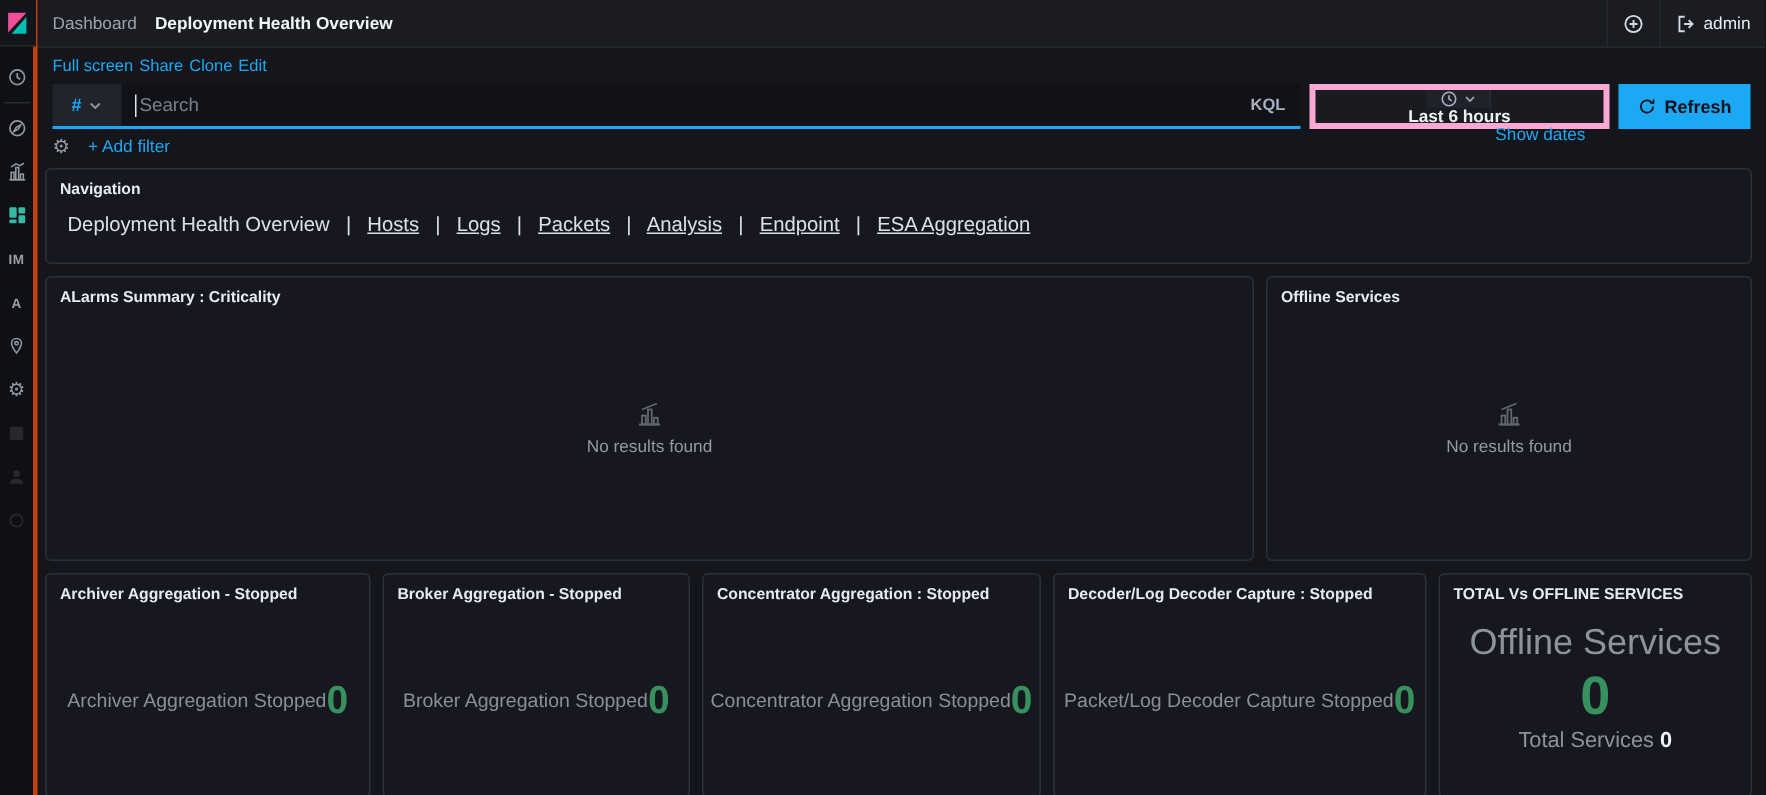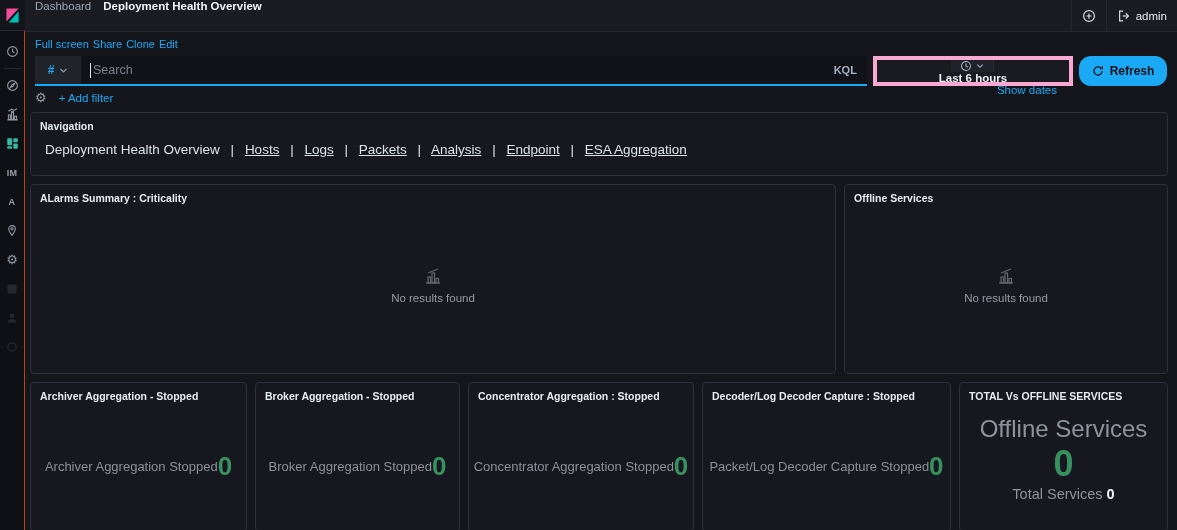--- a/index.html
+++ b/index.html
@@ -1,31 +1,31 @@
 <!DOCTYPE html>
 <html><head>
 <meta charset="utf-8">
 <style>
   * { box-sizing: border-box; margin: 0; padding: 0; }
   html,body { background:#0d0e12; }
   body { font-family:"Liberation Sans", sans-serif; }
   .screen{ position:relative; width:1177px; height:530px; background:#15161c; overflow:hidden; color:#dfe5ef; }
 
   
-  .sidebar{ position:absolute; left:0; top:0; bottom:0; width:25px; background:#0f1015; border-right:1px solid #c2410c; display:flex; flex-direction:column; align-items:center; z-index:5;}
+  .sidebar{ position:absolute; left:0; top:0; bottom:0; width:25px; background:#0f1015; border-right:3px solid #c2410c; display:flex; flex-direction:column; align-items:center; z-index:5;}
   .logo-box{ width:25px; height:31px; display:flex; align-items:center; justify-content:center; background:#14151b; border-bottom:1px solid #26282f;}
   .nav-icon{ width:25px; height:29px; display:flex; align-items:center; justify-content:center; color:#9298a2; font-size:11px; cursor:pointer; }
   .nav-icon svg{ display:block; }
   .side-divider{ width:17px; border-top:1px solid #2b2d35; margin:2px 0; }
   .nav-letter{ font-size:9px; font-weight:bold; color:#9aa0aa; letter-spacing:.3px; }
   .faint{ opacity:.18; }
 
   
   .main{ position:absolute; left:25px; top:0; right:0; bottom:0; }
-  .topbar{ height:32px; background:#1a1c22; border-bottom:1px solid #26282f; display:flex; padding:0 10px; }
+  .topbar{ height:32px; background:#1a1c22; border-bottom:1px solid #26282f; display:flex; align-items:center; padding:0 10px; }
   .crumb-section{ color:#9aa5b1; font-size:11.5px; margin-right:12px; }
   .crumb-page{ color:#f2f5fa; font-size:11.5px; font-weight:bold; }
   .topbar-right{ margin-left:auto; display:flex; align-items:center; height:100%; }
   .vdiv{ width:1px; height:100%; background:#26282f; margin:0 10px; }
   .icon-btn{ color:#d6dae2; display:flex; align-items:center; gap:5px; cursor:pointer; font-size:11.5px; }
   .user-name{ color:#e8ecf2; font-size:11.5px; }
 
   
   .dash-toolbar{ display:flex; gap:4px; padding:6px 0 4px 10px; }
   .tb-link{ color:#1ba9f5; font-size:11px; cursor:pointer; }
@@ -37,21 +37,21 @@
   .hash{ color:#1ba9f5; font-size:12px; font-weight:bold; }
   .query-input-wrap{ flex:1; position:relative; display:flex; align-items:center; }
   .caret{ position:absolute; left:9px; top:7px; width:1px; height:15px; background:#e2e6ee; }
   .search-input{ flex:1; background:transparent; border:none; outline:none; color:#8b5cf6; font-size:12.5px; padding-left:12px; font-family:"Liberation Sans",sans-serif;}
   .search-input::placeholder{ color:#7b8089; }
   .kql{ align-self:center; color:#a6b0c0; font-size:11px; font-weight:bold; padding:0 10px; cursor:pointer; }
   .timepicker{ display:flex; align-items:center; background:#191b21; border:4px solid #f9a8d4;flex-direction:column; }
   .clock-seg{ display:flex; align-items:center; gap:4px; padding:0 9px; height:100%; background:#20222a; border-right:1px solid #2a2c34; cursor:pointer; color:#a6b0c0;}
   .time-text{ color:#eef1f6; font-size:11.5px; font-weight:bold; padding:0 12px; white-space:nowrap; }
   .show-dates{ color:#1ba9f5; font-size:11.5px; padding:0 12px 0 120px; cursor:pointer; white-space:nowrap; }
-  .refresh-btn{ display:flex; align-items:center; justify-content:center; gap:6px; background:#1ba9f5; color:#0d1117; font-size:12px; font-weight:bold; border:none; border-radius:12px; width:88px; cursor:pointer; font-family:"Liberation Sans",sans-serif;}
+  .refresh-btn{ display:flex; align-items:center; justify-content:center; gap:6px; background:#1ba9f5; color:#0d1117; font-size:12px; font-weight:bold; border:none; border-radius:0; width:88px; cursor:pointer; font-family:"Liberation Sans",sans-serif;}
 
   
   .filter-row{ display:flex; align-items:center; gap:12px; padding:5px 0 6px 10px; }
   .gear-glyph{ color:#9298a2; font-size:13px; cursor:pointer; line-height:1; }
   .add-filter{ color:#1ba9f5; font-size:11.5px; cursor:pointer; }
 
   
   .content{ padding:2px 9px 0 5px; }
   .panel{ position:relative; background:#17181f; border:1px solid #2d3039; border-radius:4px; }
   .panel-title{ font-size:10.5px; font-weight:bold; color:#e6eaf2; padding:7px 9px 0 9px; }

